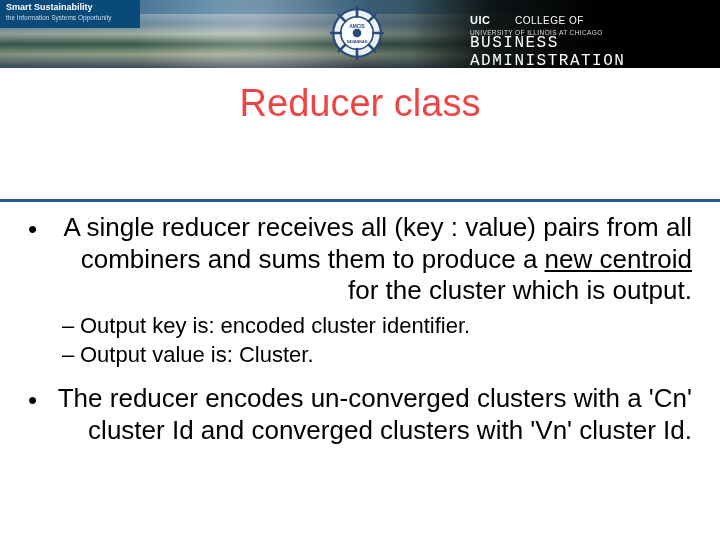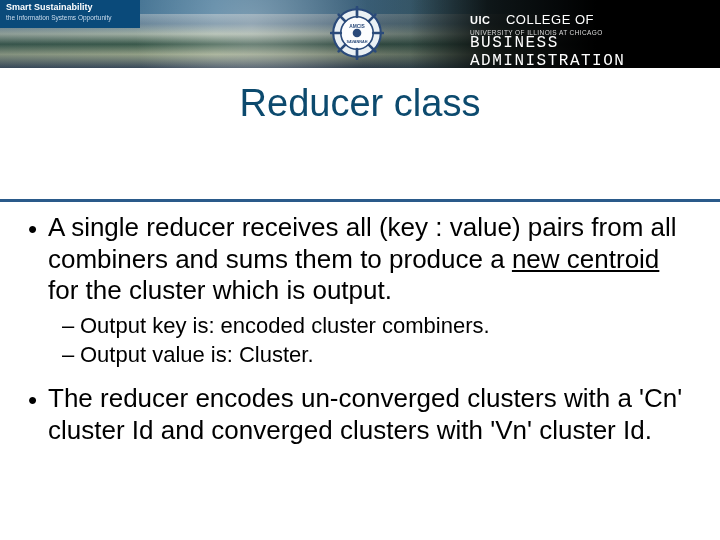--- a/index.html
+++ b/index.html
@@ -72,25 +72,25 @@
     box-sizing: border-box;
     text-align: left;
   }
   .banner-right .uic {
     font-size: 11px;
     font-weight: bold;
     letter-spacing: 0.5px;
     display: inline;
   }
   .banner-right .college {
-    font-size: 13px;
+    font-size: 10px;
     font-weight: normal;
     letter-spacing: 0.5px;
     display: inline;
-    margin-left: 11px;
+    margin-left: 20px;
   }
   .banner-right .univ {
     font-size: 6.5px;
     letter-spacing: 0.4px;
     color: #ddd;
     margin-top: 1px;
   }
   .banner-right .biz {
     font-size: 16px;
     font-weight: normal;
@@ -102,41 +102,41 @@
   .divider {
     height: 3px;
     width: 720px;
     background: #2a5a8a;
     margin-top: 74px;
   }
   
   .title {
     text-align: center;
     font-size: 38px;
-    color: #0c4a6e;
+    color: #ef4444;
     margin: 14px 0 6px 0;
     font-family: Arial, Helvetica, sans-serif;
   }
   
   .body {
     padding: 10px 28px 0 28px;
     font-size: 26px;
     color: #000;
     line-height: 1.22;
   }
   .bullet {
     display: flex;
     margin-bottom: 6px;
   }
   .bullet .dot {
     flex: 0 0 20px;
     text-align: left;
     padding-top: 2px;
   }
-  .bullet .txt { flex: 1; }
+  .bullet .txt { flex: 1; text-align: right; }
   .sub-list {
     margin: 6px 0 14px 34px;
     font-size: 22px;
   }
   .sub-bullet {
     display: flex;
     margin-bottom: 2px;
   }
   .sub-bullet .dash {
     flex: 0 0 18px;
@@ -191,21 +191,21 @@
     <div class="bullet">
       <div class="dot">•</div>
       <div class="txt">
         <span>A single reducer receives all (key : value) pairs from all combiners and sums them to produce a </span><u>new centroid</u><span> for the cluster which is output.</span>
       </div>
     </div>
 
     <div class="sub-list">
       <div class="sub-bullet">
         <div class="dash">–</div>
-        <div class="txt">Output key is: encoded cluster combiners.</div>
+        <div class="txt">Output key is: encoded cluster identifier.</div>
       </div>
       <div class="sub-bullet">
         <div class="dash">–</div>
         <div class="txt">Output value is: Cluster.</div>
       </div>
     </div>
 
     <div class="bullet">
       <div class="dot">•</div>
       <div class="txt">The reducer encodes un-converged clusters with a 'Cn' cluster Id and converged clusters with 'Vn' cluster Id.</div>

